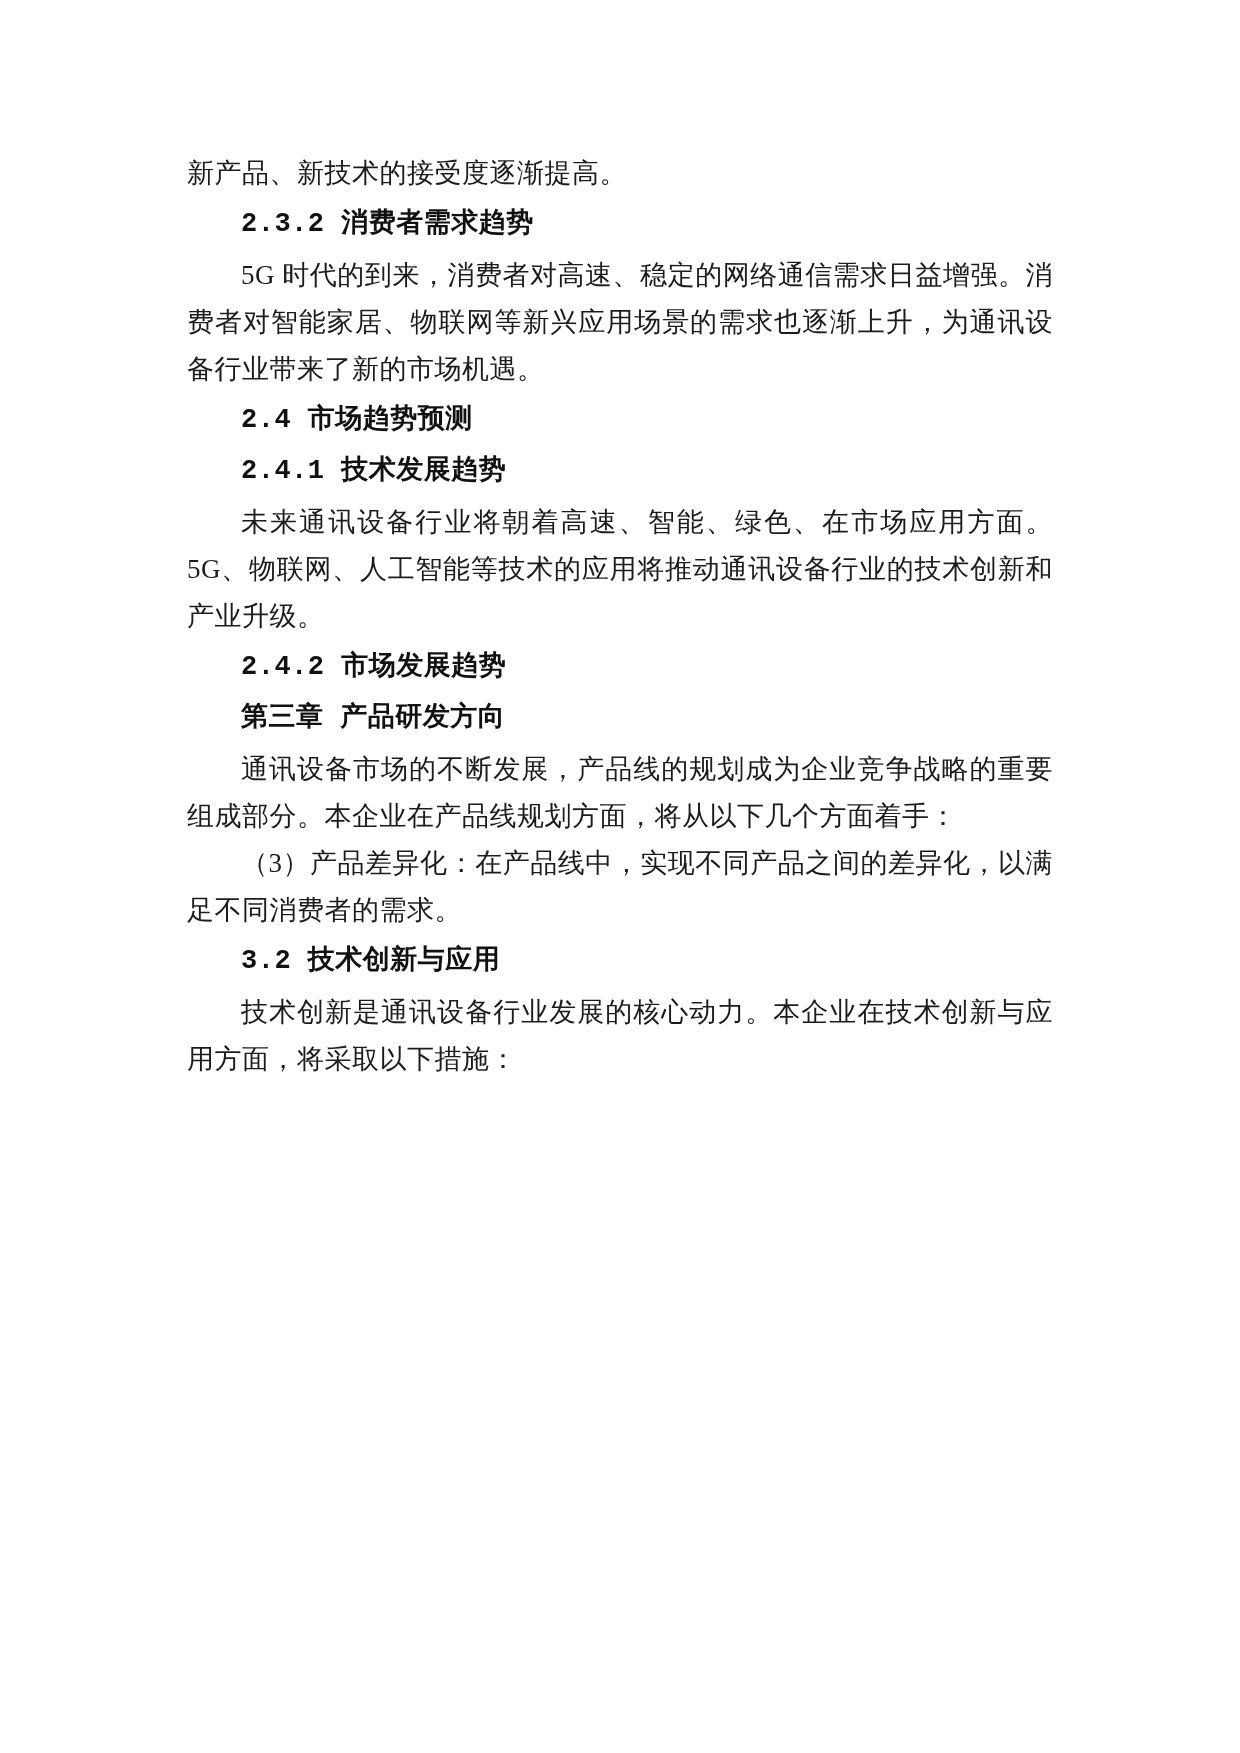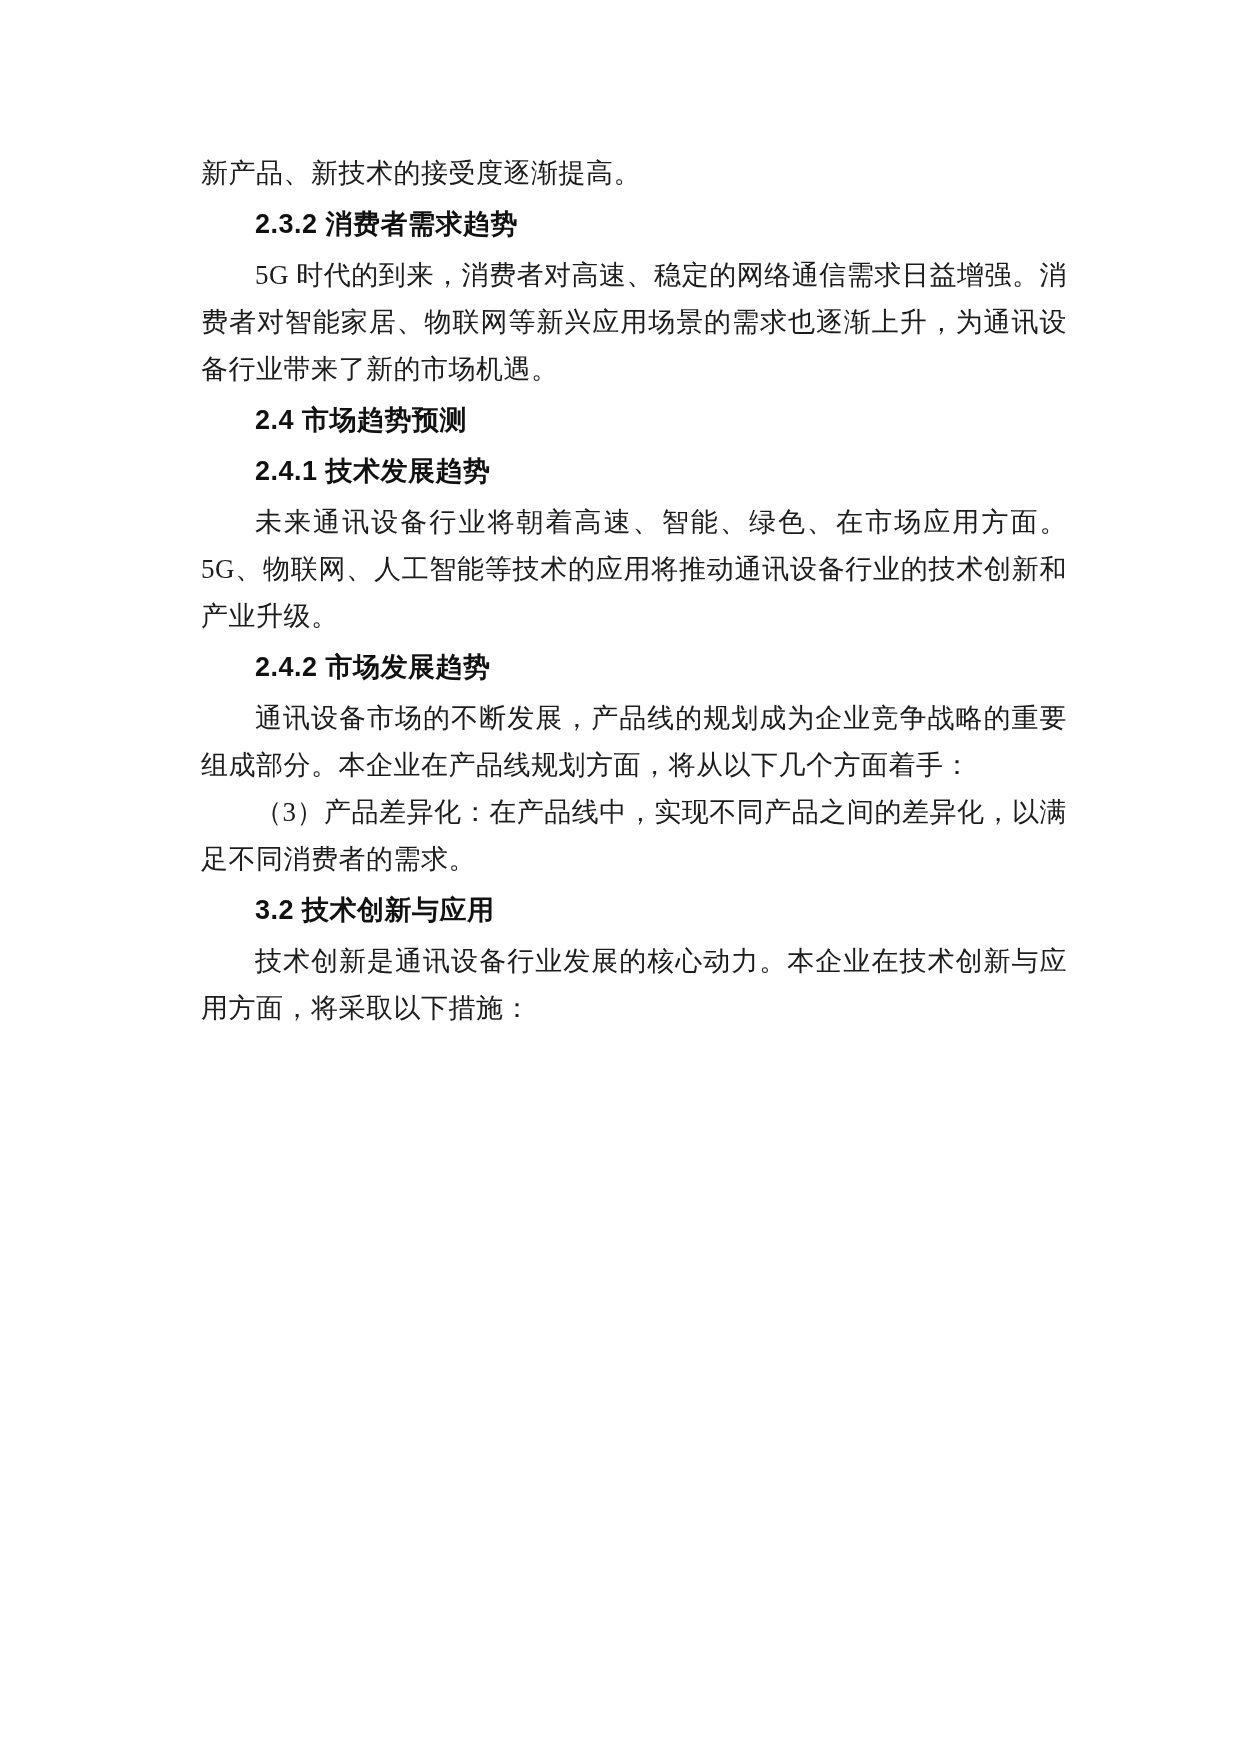--- a/index.html
+++ b/index.html
@@ -14,41 +14,40 @@
     background: #ffffff;
     overflow: hidden;
     font-family: "Liberation Serif", "DejaVu Serif", serif;
     color: #1c1c1c;
   }
   .content {
     position: absolute;
     left: 187px;
     top: 150px;
     width: 866px;
-    margin-left: 14px;
   }
   .para {
     margin: 0;
     font-size: 27px;
     line-height: 47px;
     text-align: justify;
     text-align-last: left;
     text-indent: 2em;
     letter-spacing: 0.5px;
     font-weight: 400;
   }
   .para.flush {
     text-indent: 0;
   }
   .heading {
     margin: 4px 0;
     font-size: 27px;
     line-height: 47px;
     text-indent: 2em;
-    font-family: Liberation Sans, sans-serif;
+    font-family: Liberation Mono, monospace;
     font-weight: 700;
     letter-spacing: 0.5px;
     color: #111111;
   }
 </style>
 </head>
 <body>
 
 <div class="page">
   <div class="content">
@@ -61,20 +60,21 @@
 
     <h3 class="heading">2.4 市场趋势预测</h3>
 
     <h4 class="heading">2.4.1 技术发展趋势</h4>
 
     <p class="para">未来通讯设备行业将朝着高速、智能、绿色、在市场应用方面。5G、物联网、人工智能等技术的应用将推动通讯设备行业的技术创新和产业升级。</p>
 
     <h4 class="heading">2.4.2 市场发展趋势</h4>
 
 
+    <h2 class="heading">第三章 产品研发方向</h2>
 
 
     <p class="para">通讯设备市场的不断发展，产品线的规划成为企业竞争战略的重要组成部分。本企业在产品线规划方面，将从以下几个方面着手：</p>
 
 
 
     <p class="para">（3）产品差异化：在产品线中，实现不同产品之间的差异化，以满足不同消费者的需求。</p>
 
 
     <h3 class="heading">3.2 技术创新与应用</h3>

